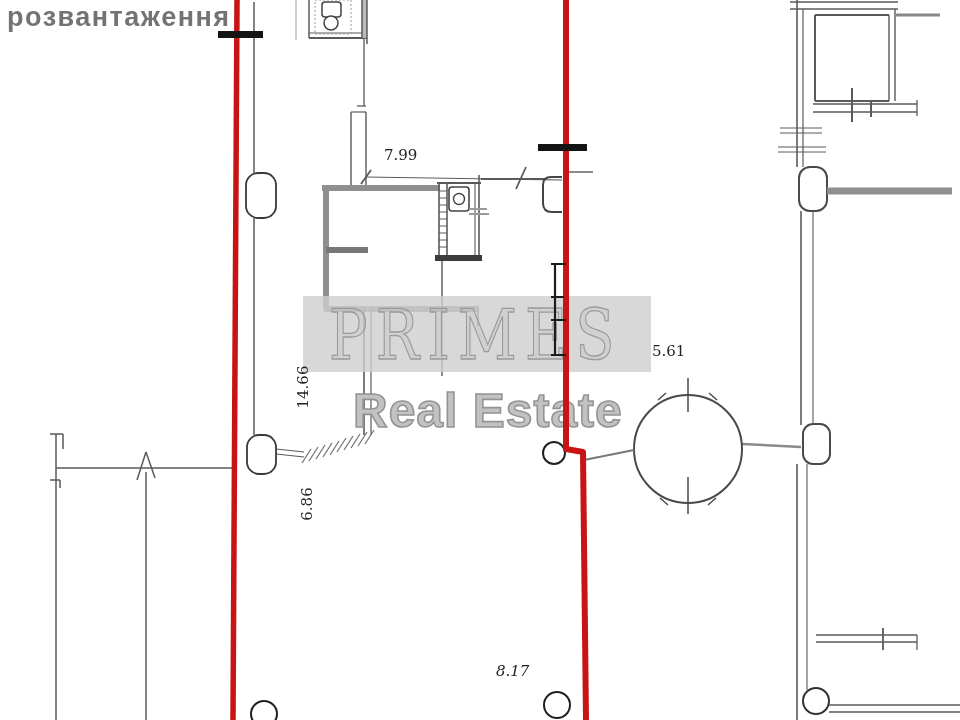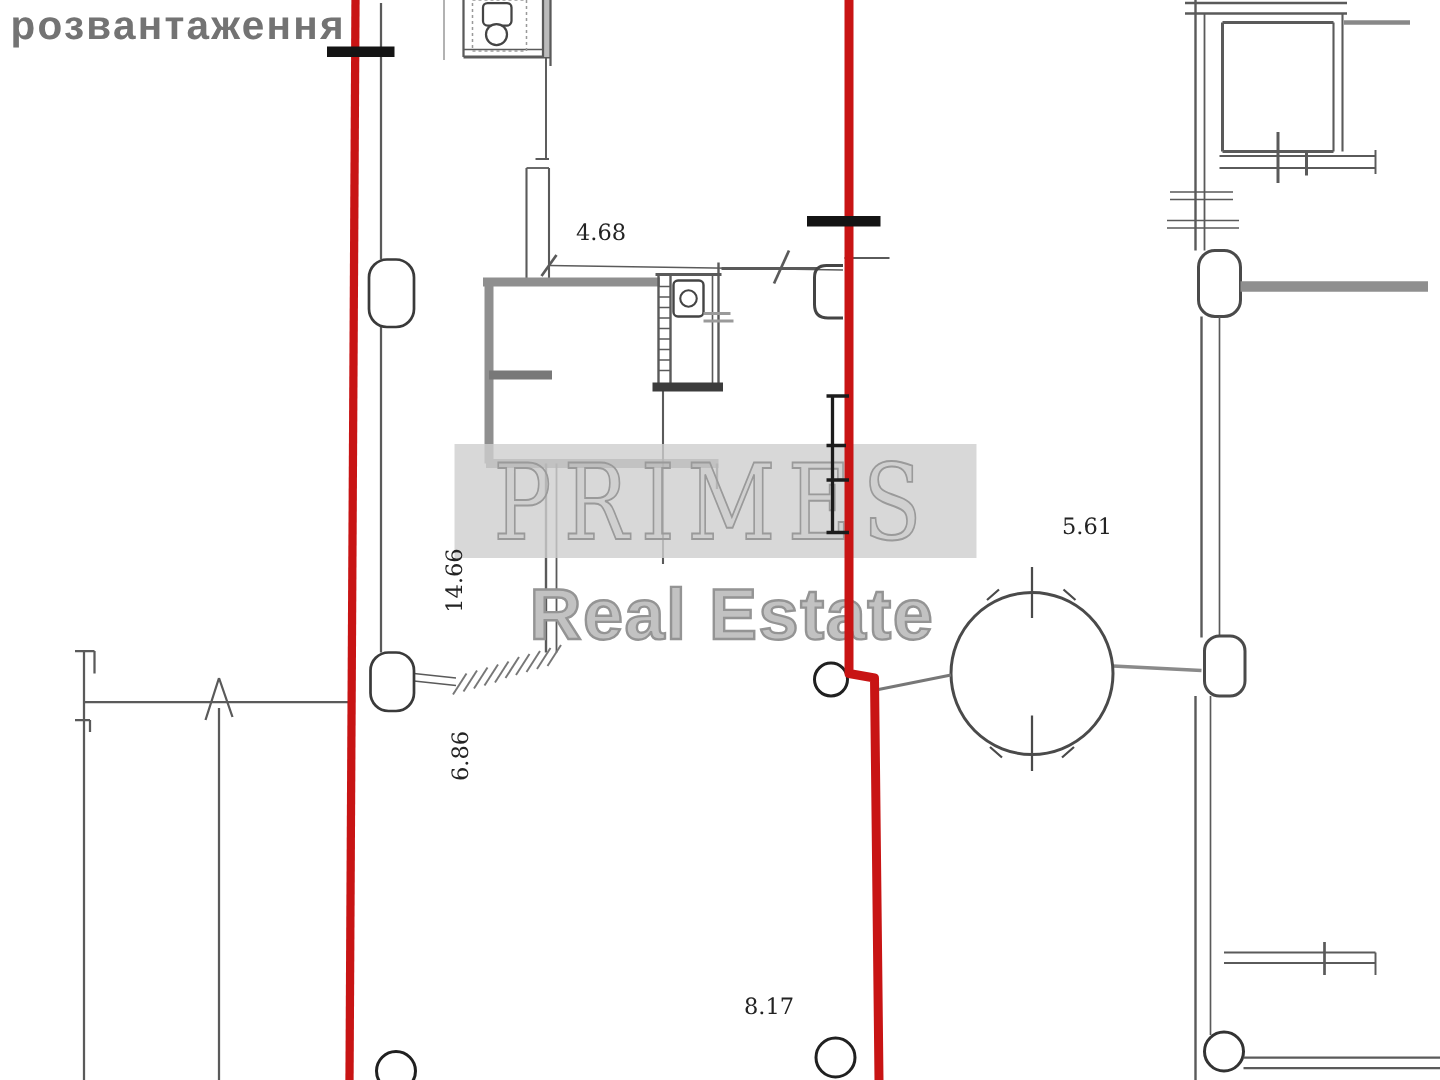--- a/index.html
+++ b/index.html
@@ -16,24 +16,24 @@
   .tagline{position:absolute;left:353px;top:383px;z-index:2;white-space:nowrap;
            font-family:"Liberation Sans",sans-serif;font-weight:700;font-size:48px;
            color:#c2c2c2;-webkit-text-stroke:1.6px #949494;letter-spacing:1px;}
   .label{position:absolute;z-index:3;color:#737373;font-weight:700;white-space:nowrap;
          font-family:"Liberation Sans",sans-serif;}
   #lbl-unloading{left:7px;top:2px;font-size:27px;letter-spacing:1.5px;}
   #lbl-entrance{left:578px;top:112px;font-size:28px;letter-spacing:0.5px;}
   .dim{position:absolute;z-index:3;color:#232323;font-family:"DejaVu Serif",serif;
        font-size:15px;white-space:nowrap;}
   #dim1{left:384px;top:146px;}
-  #dim2{left:708px;top:342px;text-align:right;}
+  #dim2{left:652px;top:342px;text-align:right;}
   #dim3{left:280px;top:378px;width:46px;text-align:center;transform:rotate(-90deg);}
   #dim4{left:289px;top:495px;width:36px;text-align:center;transform:rotate(-90deg);}
-  #dim5{left:496px;top:662px;}
+  #dim5{left:496px;top:662px;font-style:italic;}
   #overlay{z-index:4;}
 </style>
 </head>
 <body>
 
 <div id="canvas">
 
   <svg id="plan-lines" width="960" height="720" viewBox="0 0 960 720">
     <g stroke="#5a5a5a" stroke-width="1.5" fill="none">
 
@@ -163,21 +163,21 @@
       </g>
     </g>
   </svg>
 
   <div class="band">
     <div class="brand">PRIMES</div>
   </div>
   <div class="tagline">Real Estate</div>
 
   <div id="lbl-unloading" class="label">розвантаження</div>
-  <div id="dim1" class="dim">4.68</div>
+  <div id="dim1" class="dim">7.99</div>
   <div id="dim2" class="dim">5.61</div>
   <div id="dim3" class="dim">14.66</div>
   <div id="dim4" class="dim">6.86</div>
   <div id="dim5" class="dim">8.17</div>
 
   <svg id="overlay" width="960" height="720" viewBox="0 0 960 720">
 
     <g stroke="#3a3a3a" stroke-width="1.8" fill="#fff">
       <rect x="246" y="173" width="30" height="45" rx="12"></rect>
       <rect x="247" y="435" width="29" height="39" rx="12"></rect>

